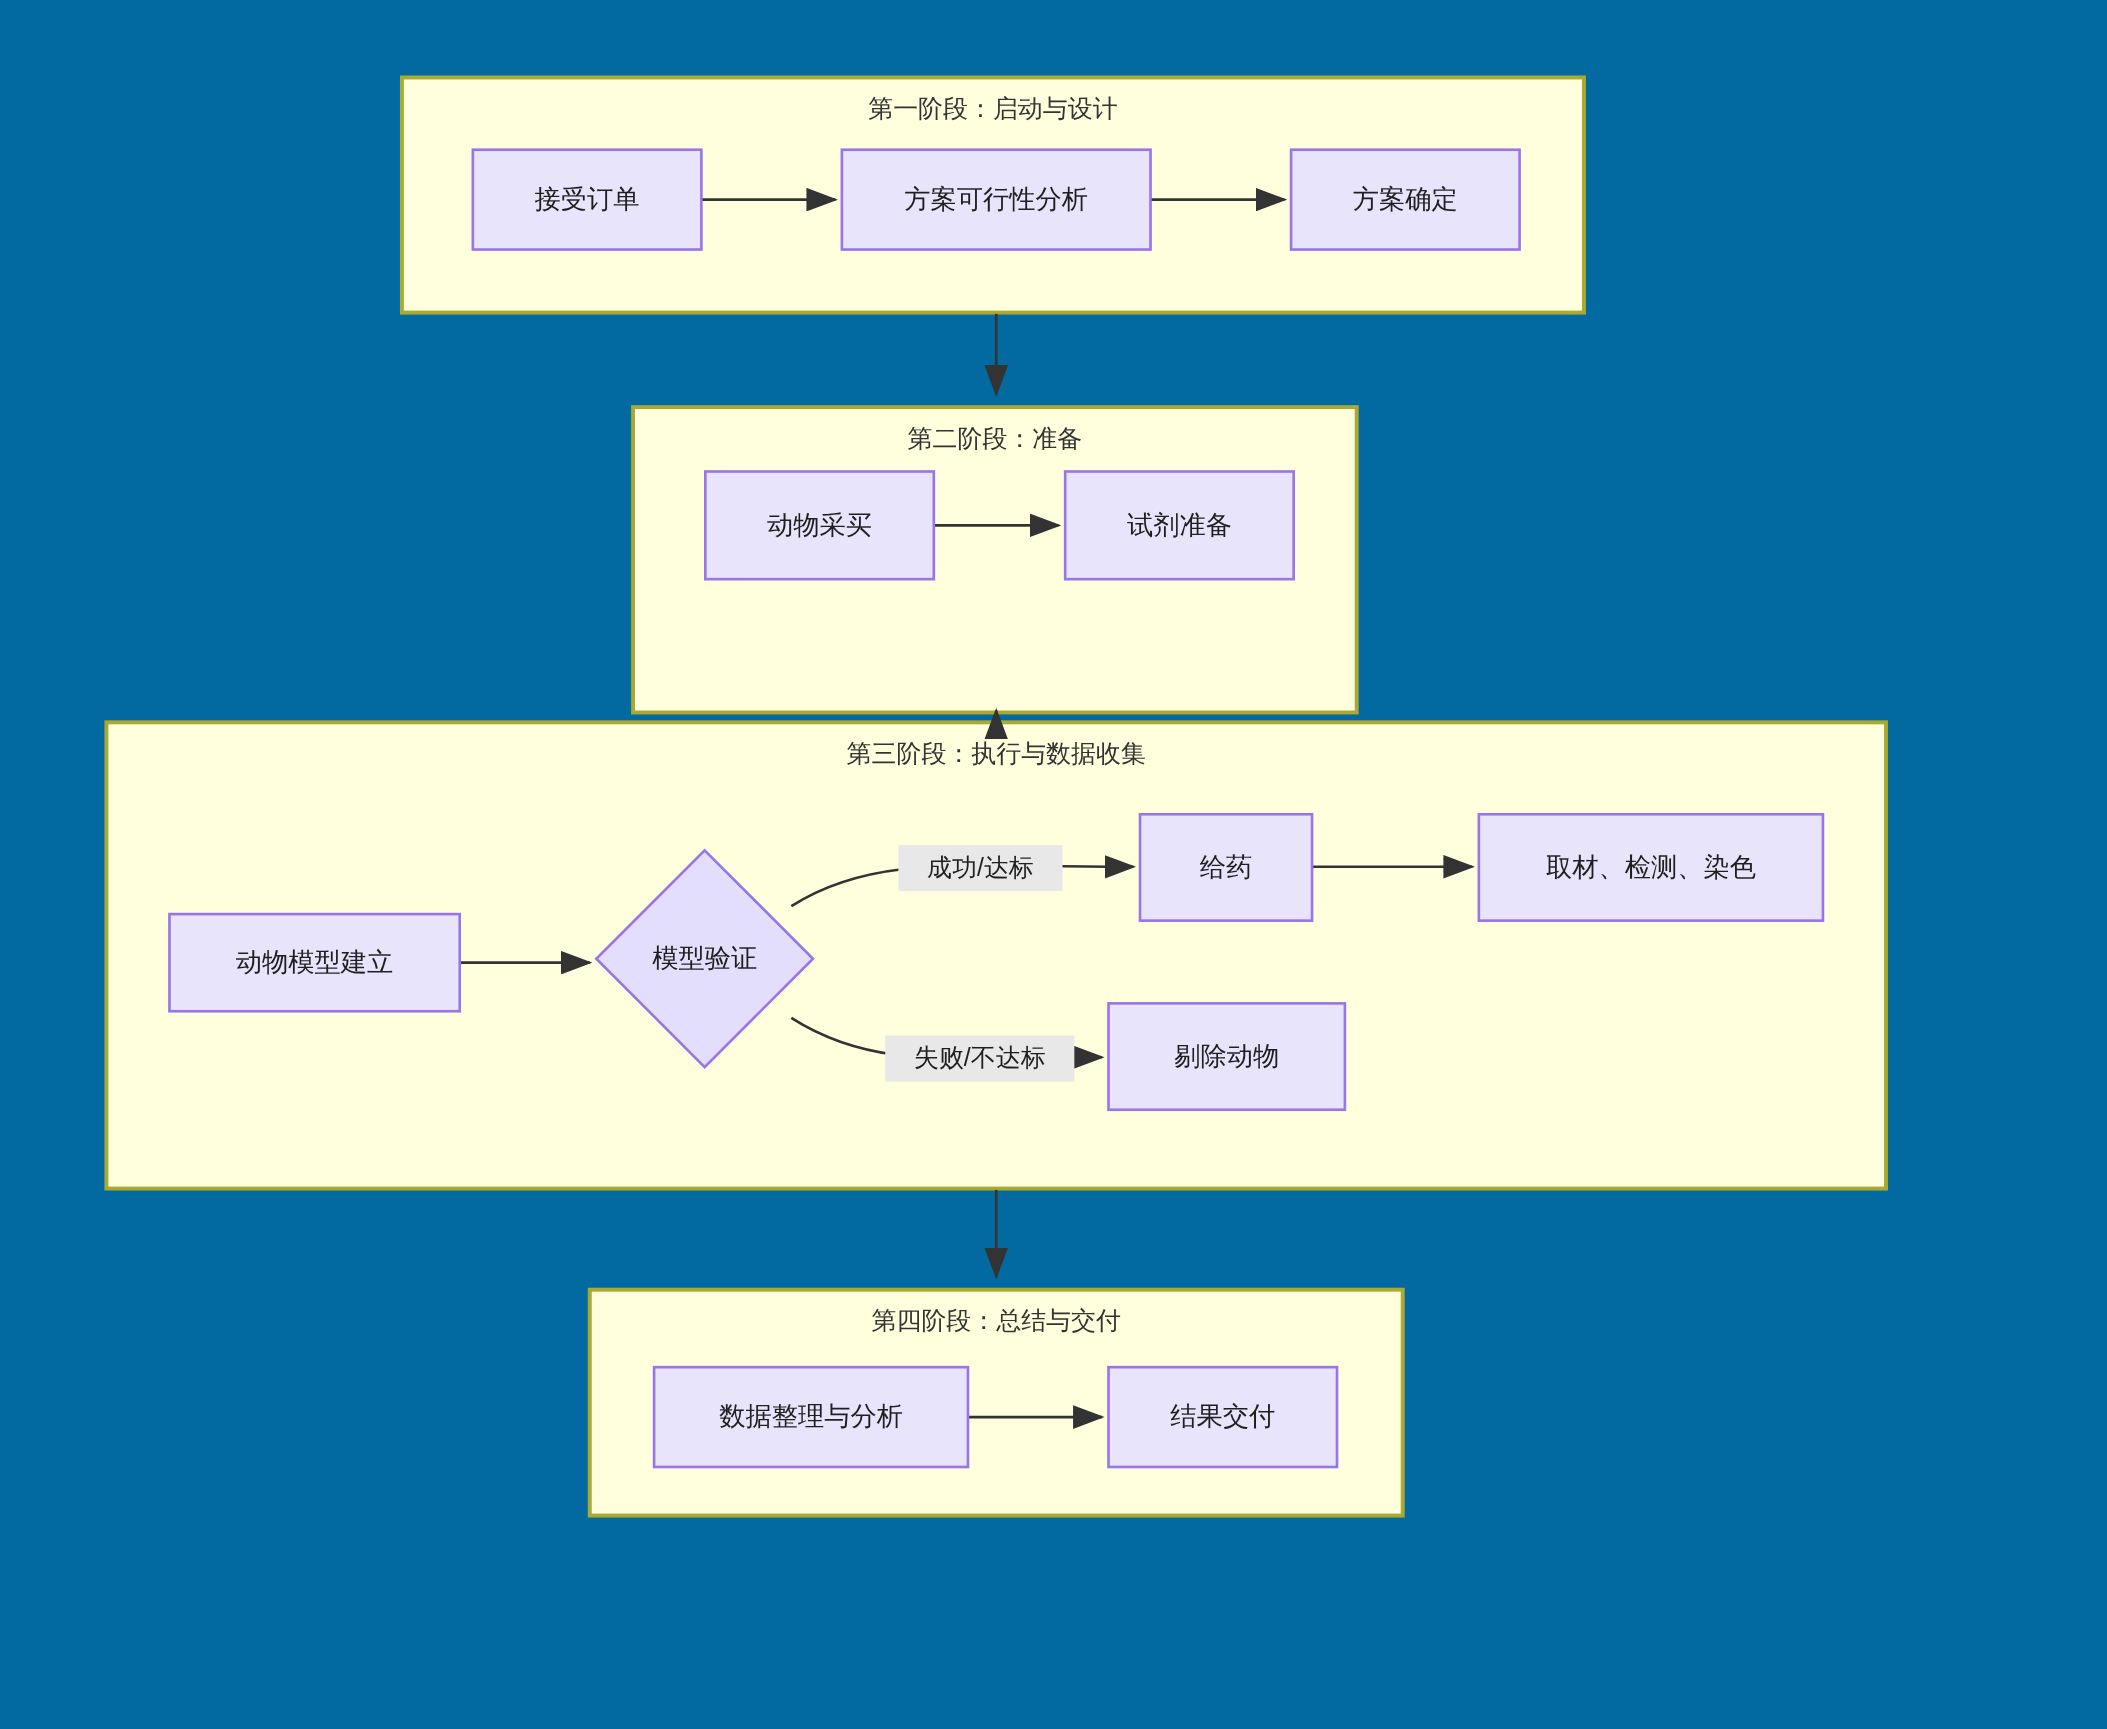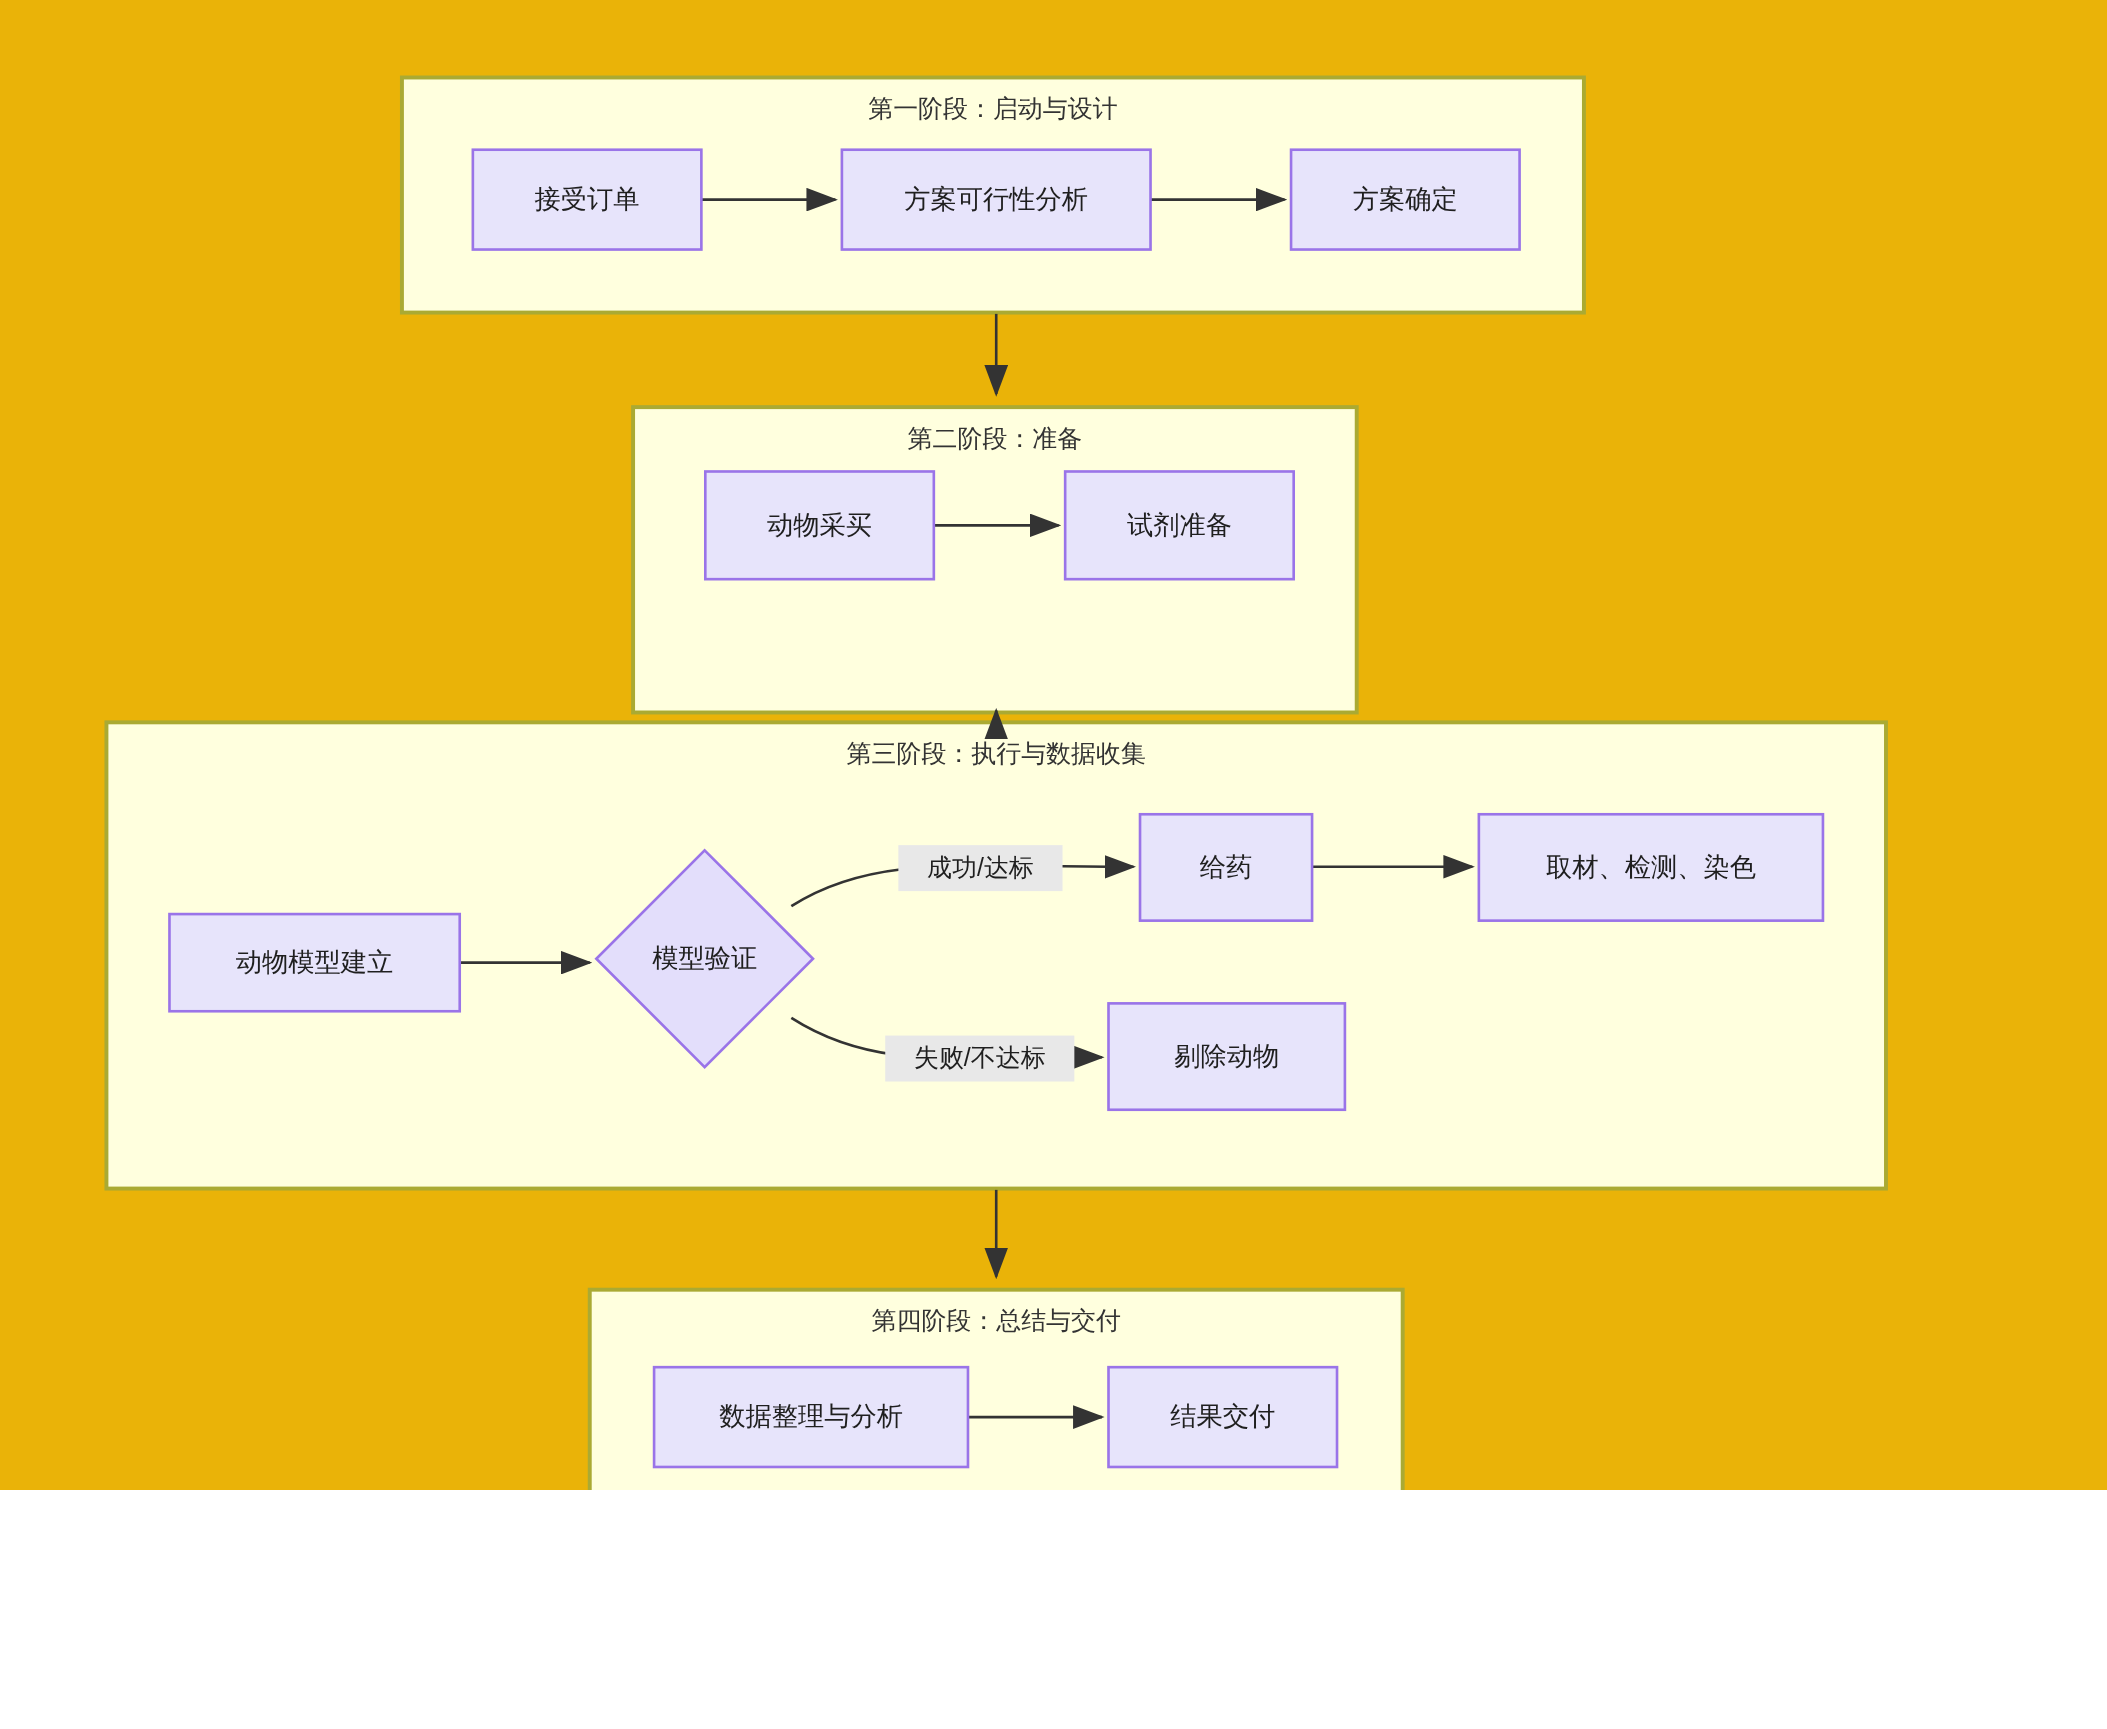--- a/index.html
+++ b/index.html
@@ -6,22 +6,22 @@
     margin: 0;
     padding: 0;
     background: #ffffff;
   }
   body {
     font-family: "Liberation Sans", "DejaVu Sans", sans-serif;
   }
   #canvas {
     position: relative;
     width: 2108px;
-    height: 1490px;
-    background: #eab308;
+    height: 1729px;
+    background: #0369a1;
     overflow: hidden;
   }
   svg#diagram {
     position: absolute;
     left: 0;
     top: 0;
     width: 2108px;
     height: 1729px;
   }
   .cluster-rect {

